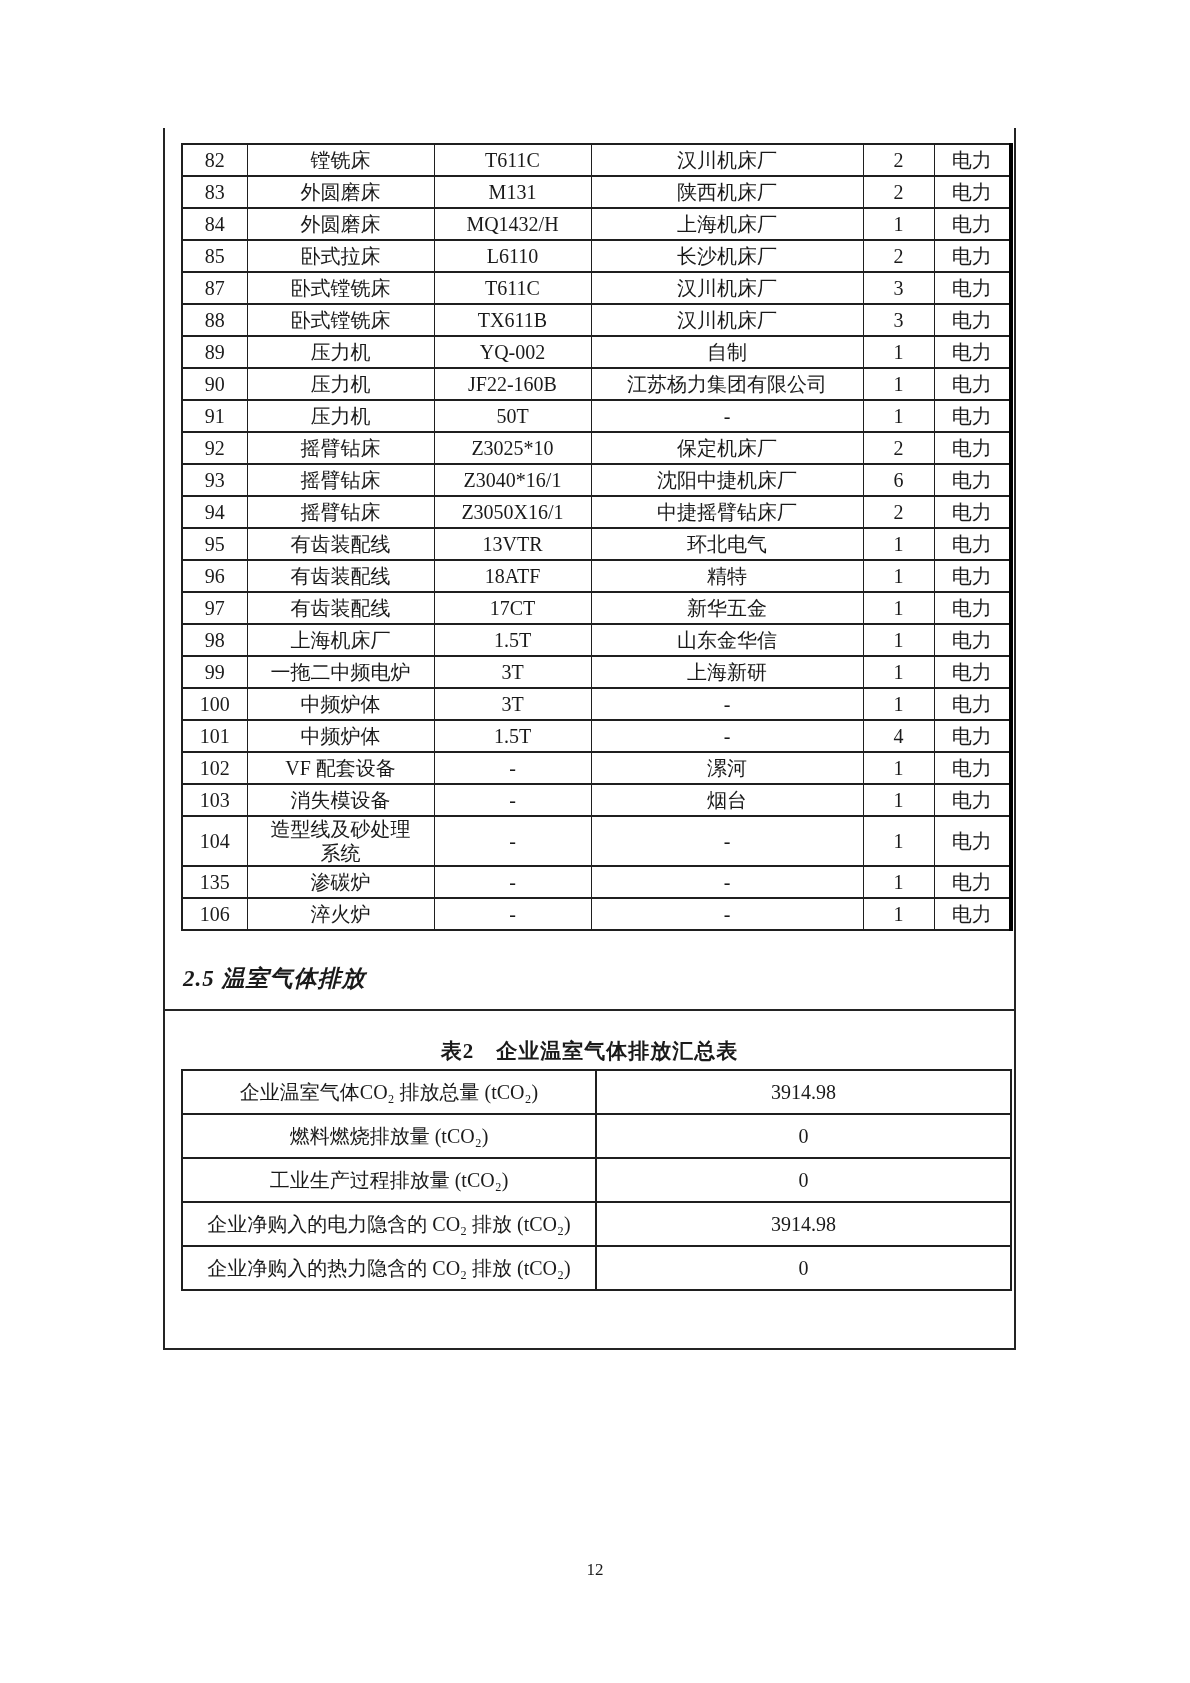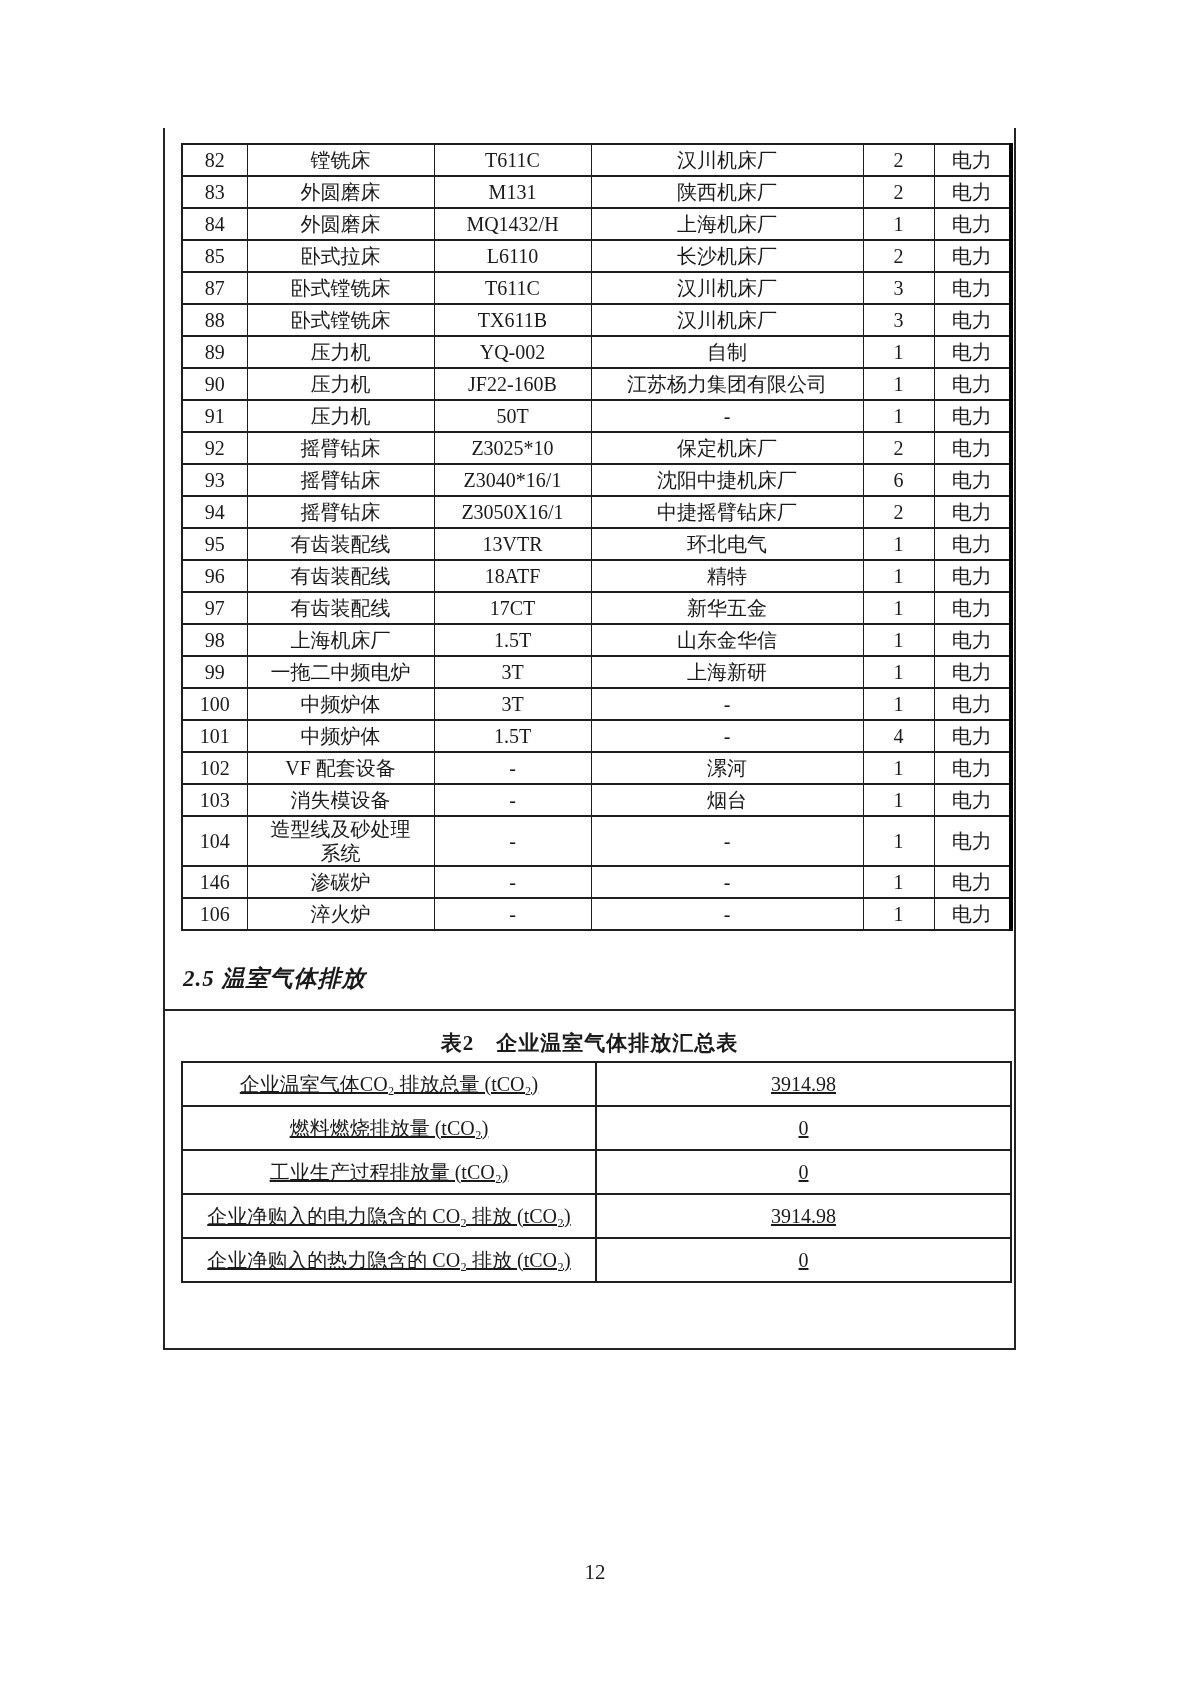--- a/index.html
+++ b/index.html
@@ -26,33 +26,33 @@
     overflow:hidden;
   }
   table.equip td.c-name{white-space:pre-line;}
   h2.section{
     margin:32px 0 0 18px;font-size:23px;font-weight:bold;letter-spacing:1px;font-style:italic;
   }
   .separator{
     margin-top:15px;width:100%;border-top:2px solid #242424;height:0;
   }
   .t2-title{
-    text-align:center;font-size:21px;font-weight:bold;margin-top:18px;letter-spacing:1px;
+    text-align:center;font-size:21px;font-weight:bold;margin-top:26px;letter-spacing:1px;
   }
   table.emission{
     border-collapse:collapse;table-layout:fixed;width:829px;
     margin:4px 0 0 16px;
     border:2px solid #1f1f1f;
   }
   table.emission td{
     border:2px solid #1f1f1f;text-align:center;vertical-align:middle;
-    font-size:20px;height:42px;padding:0 4px;text-decoration:underline;
+    font-size:20px;height:42px;padding:0 4px;
   }
   .page-num{
-    position:absolute;top:1560px;left:0;width:100%;text-align:center;font-size:21px;
+    position:absolute;top:1560px;left:0;width:100%;text-align:center;font-size:17px;
   }
 </style>
 </head>
 <body>
 
 <div class="frame">
 
   <table class="equip">
     <colgroup>
       <col style="width:65px">
@@ -234,21 +234,21 @@
         <tr>
           <td class="c-no">104</td>
           <td class="c-name">造型线及砂处理
 系统</td>
           <td class="c-model">-</td>
           <td class="c-maker">-</td>
           <td class="c-qty">1</td>
           <td class="c-energy">电力</td>
         </tr>
         <tr>
-          <td class="c-no">146</td>
+          <td class="c-no">135</td>
           <td class="c-name">渗碳炉</td>
           <td class="c-model">-</td>
           <td class="c-maker">-</td>
           <td class="c-qty">1</td>
           <td class="c-energy">电力</td>
         </tr>
         <tr>
           <td class="c-no">106</td>
           <td class="c-name">淬火炉</td>
           <td class="c-model">-</td>

